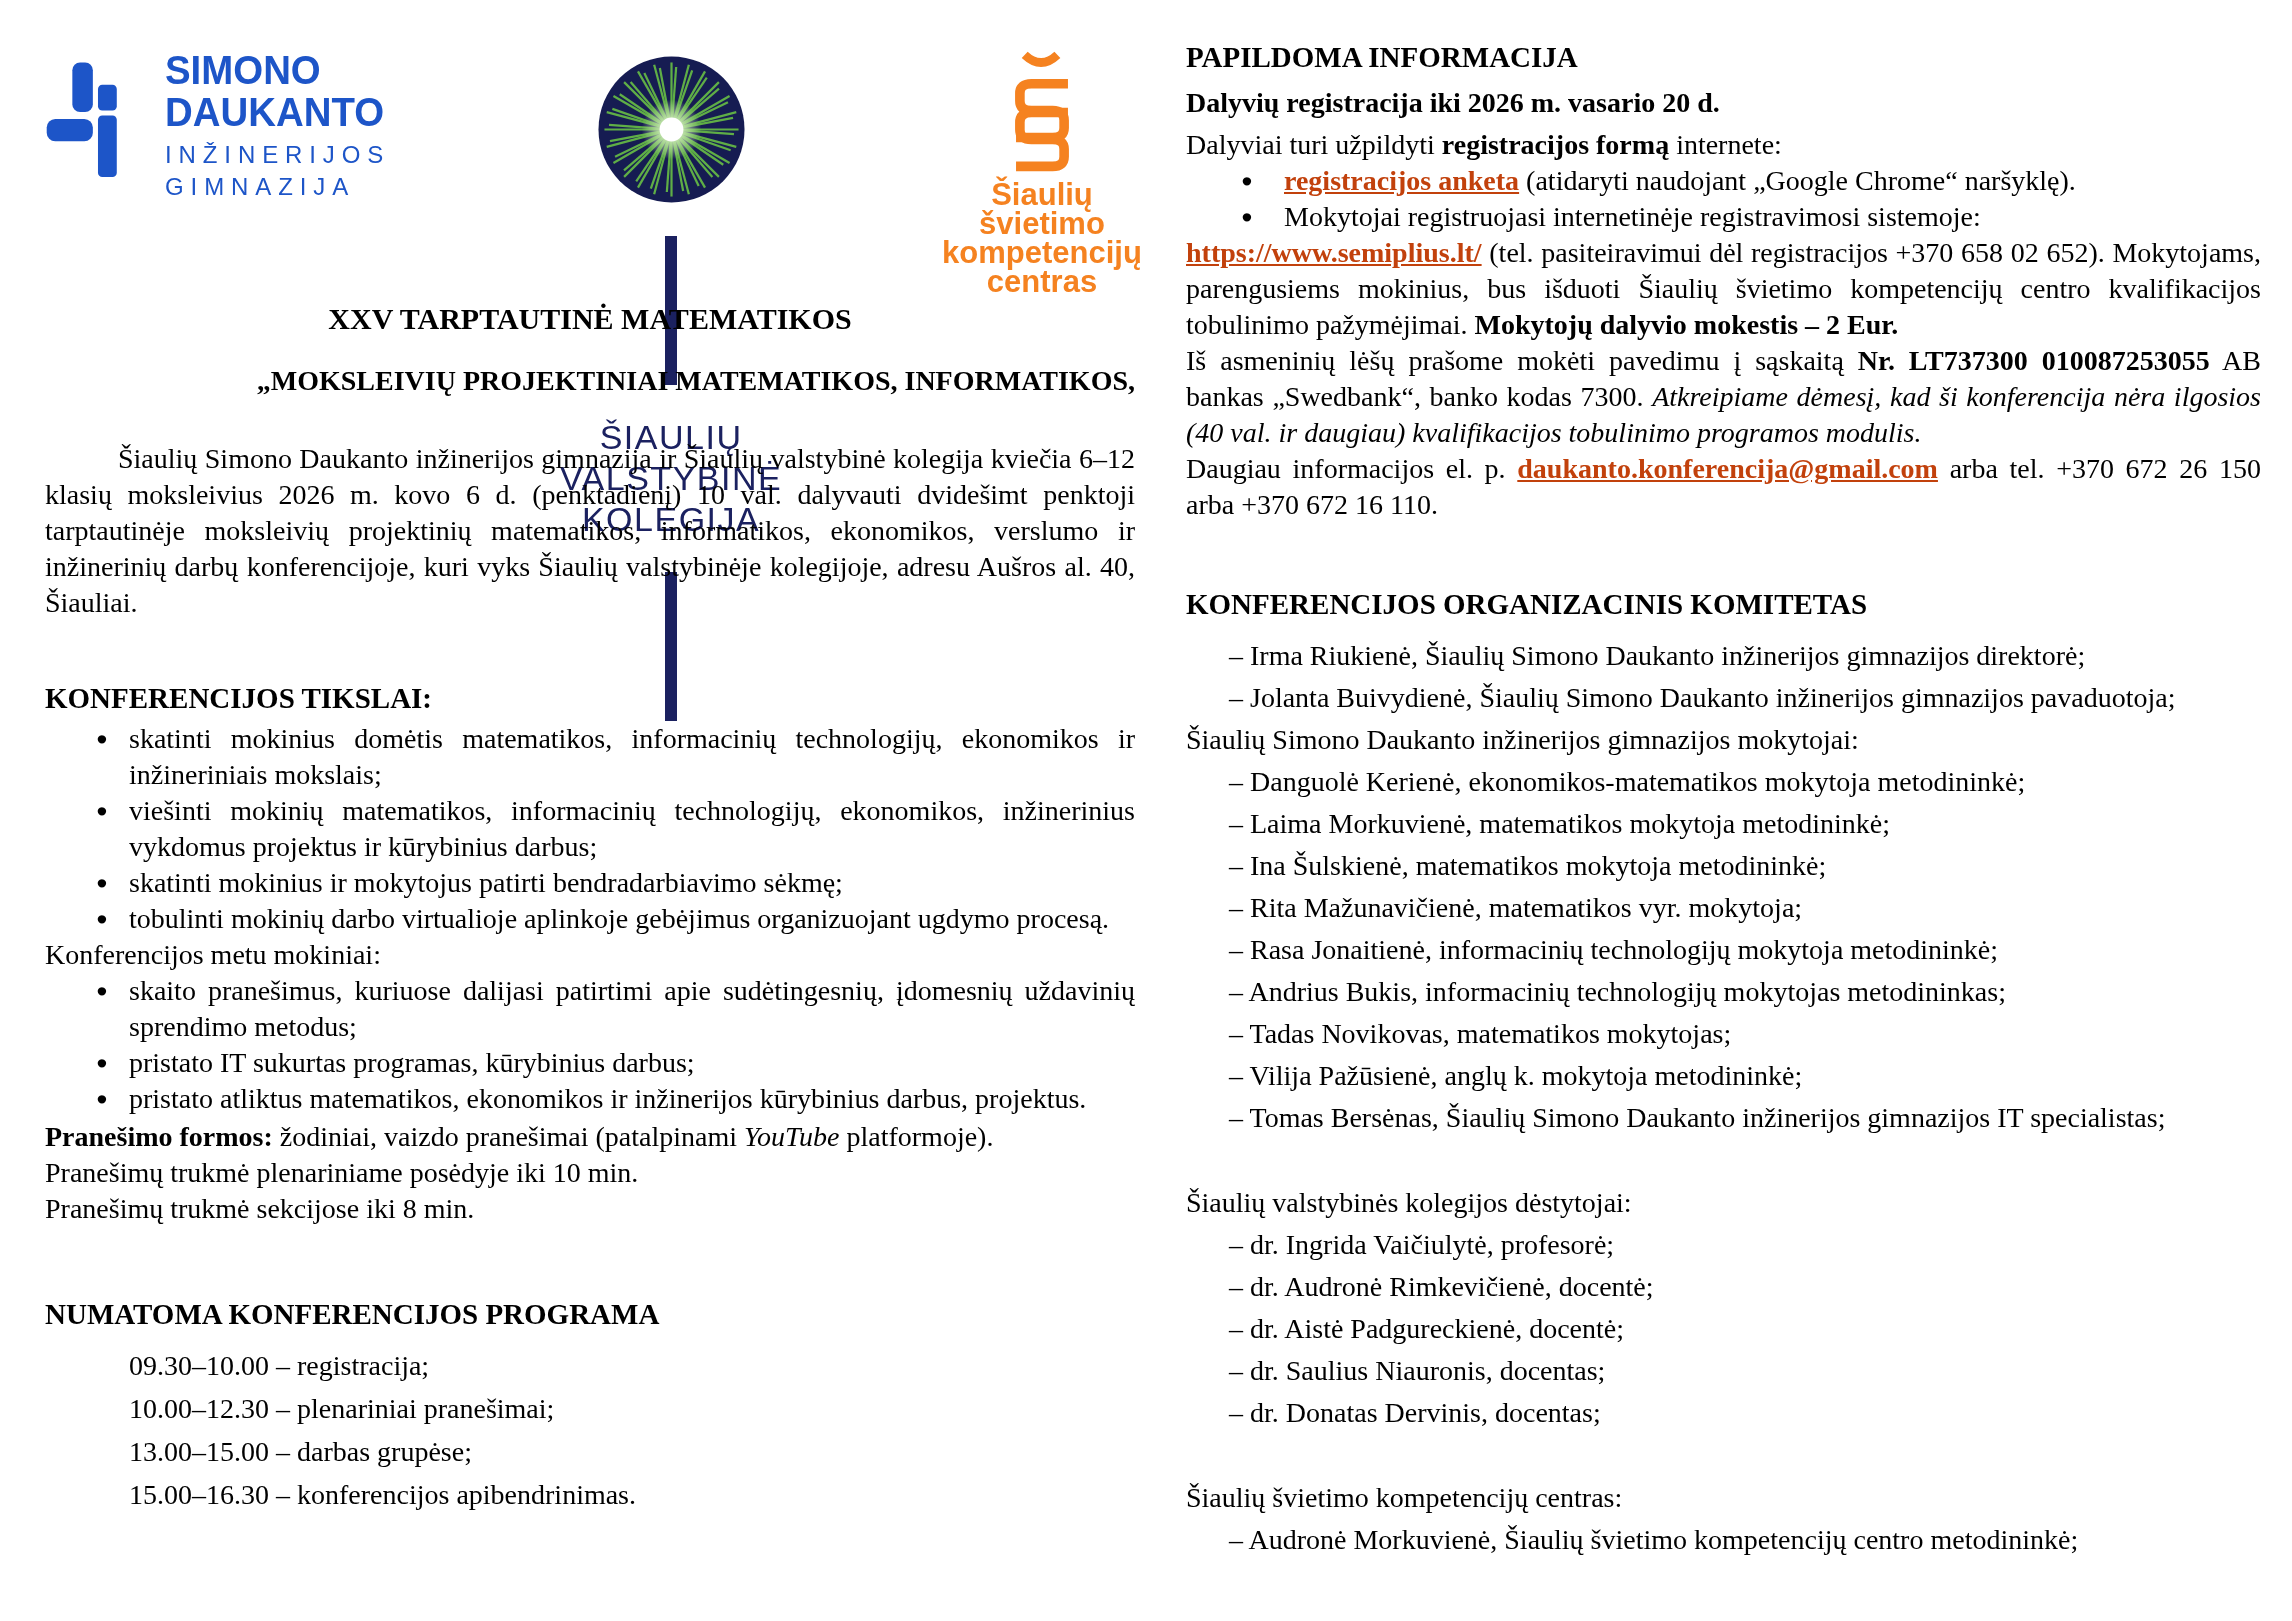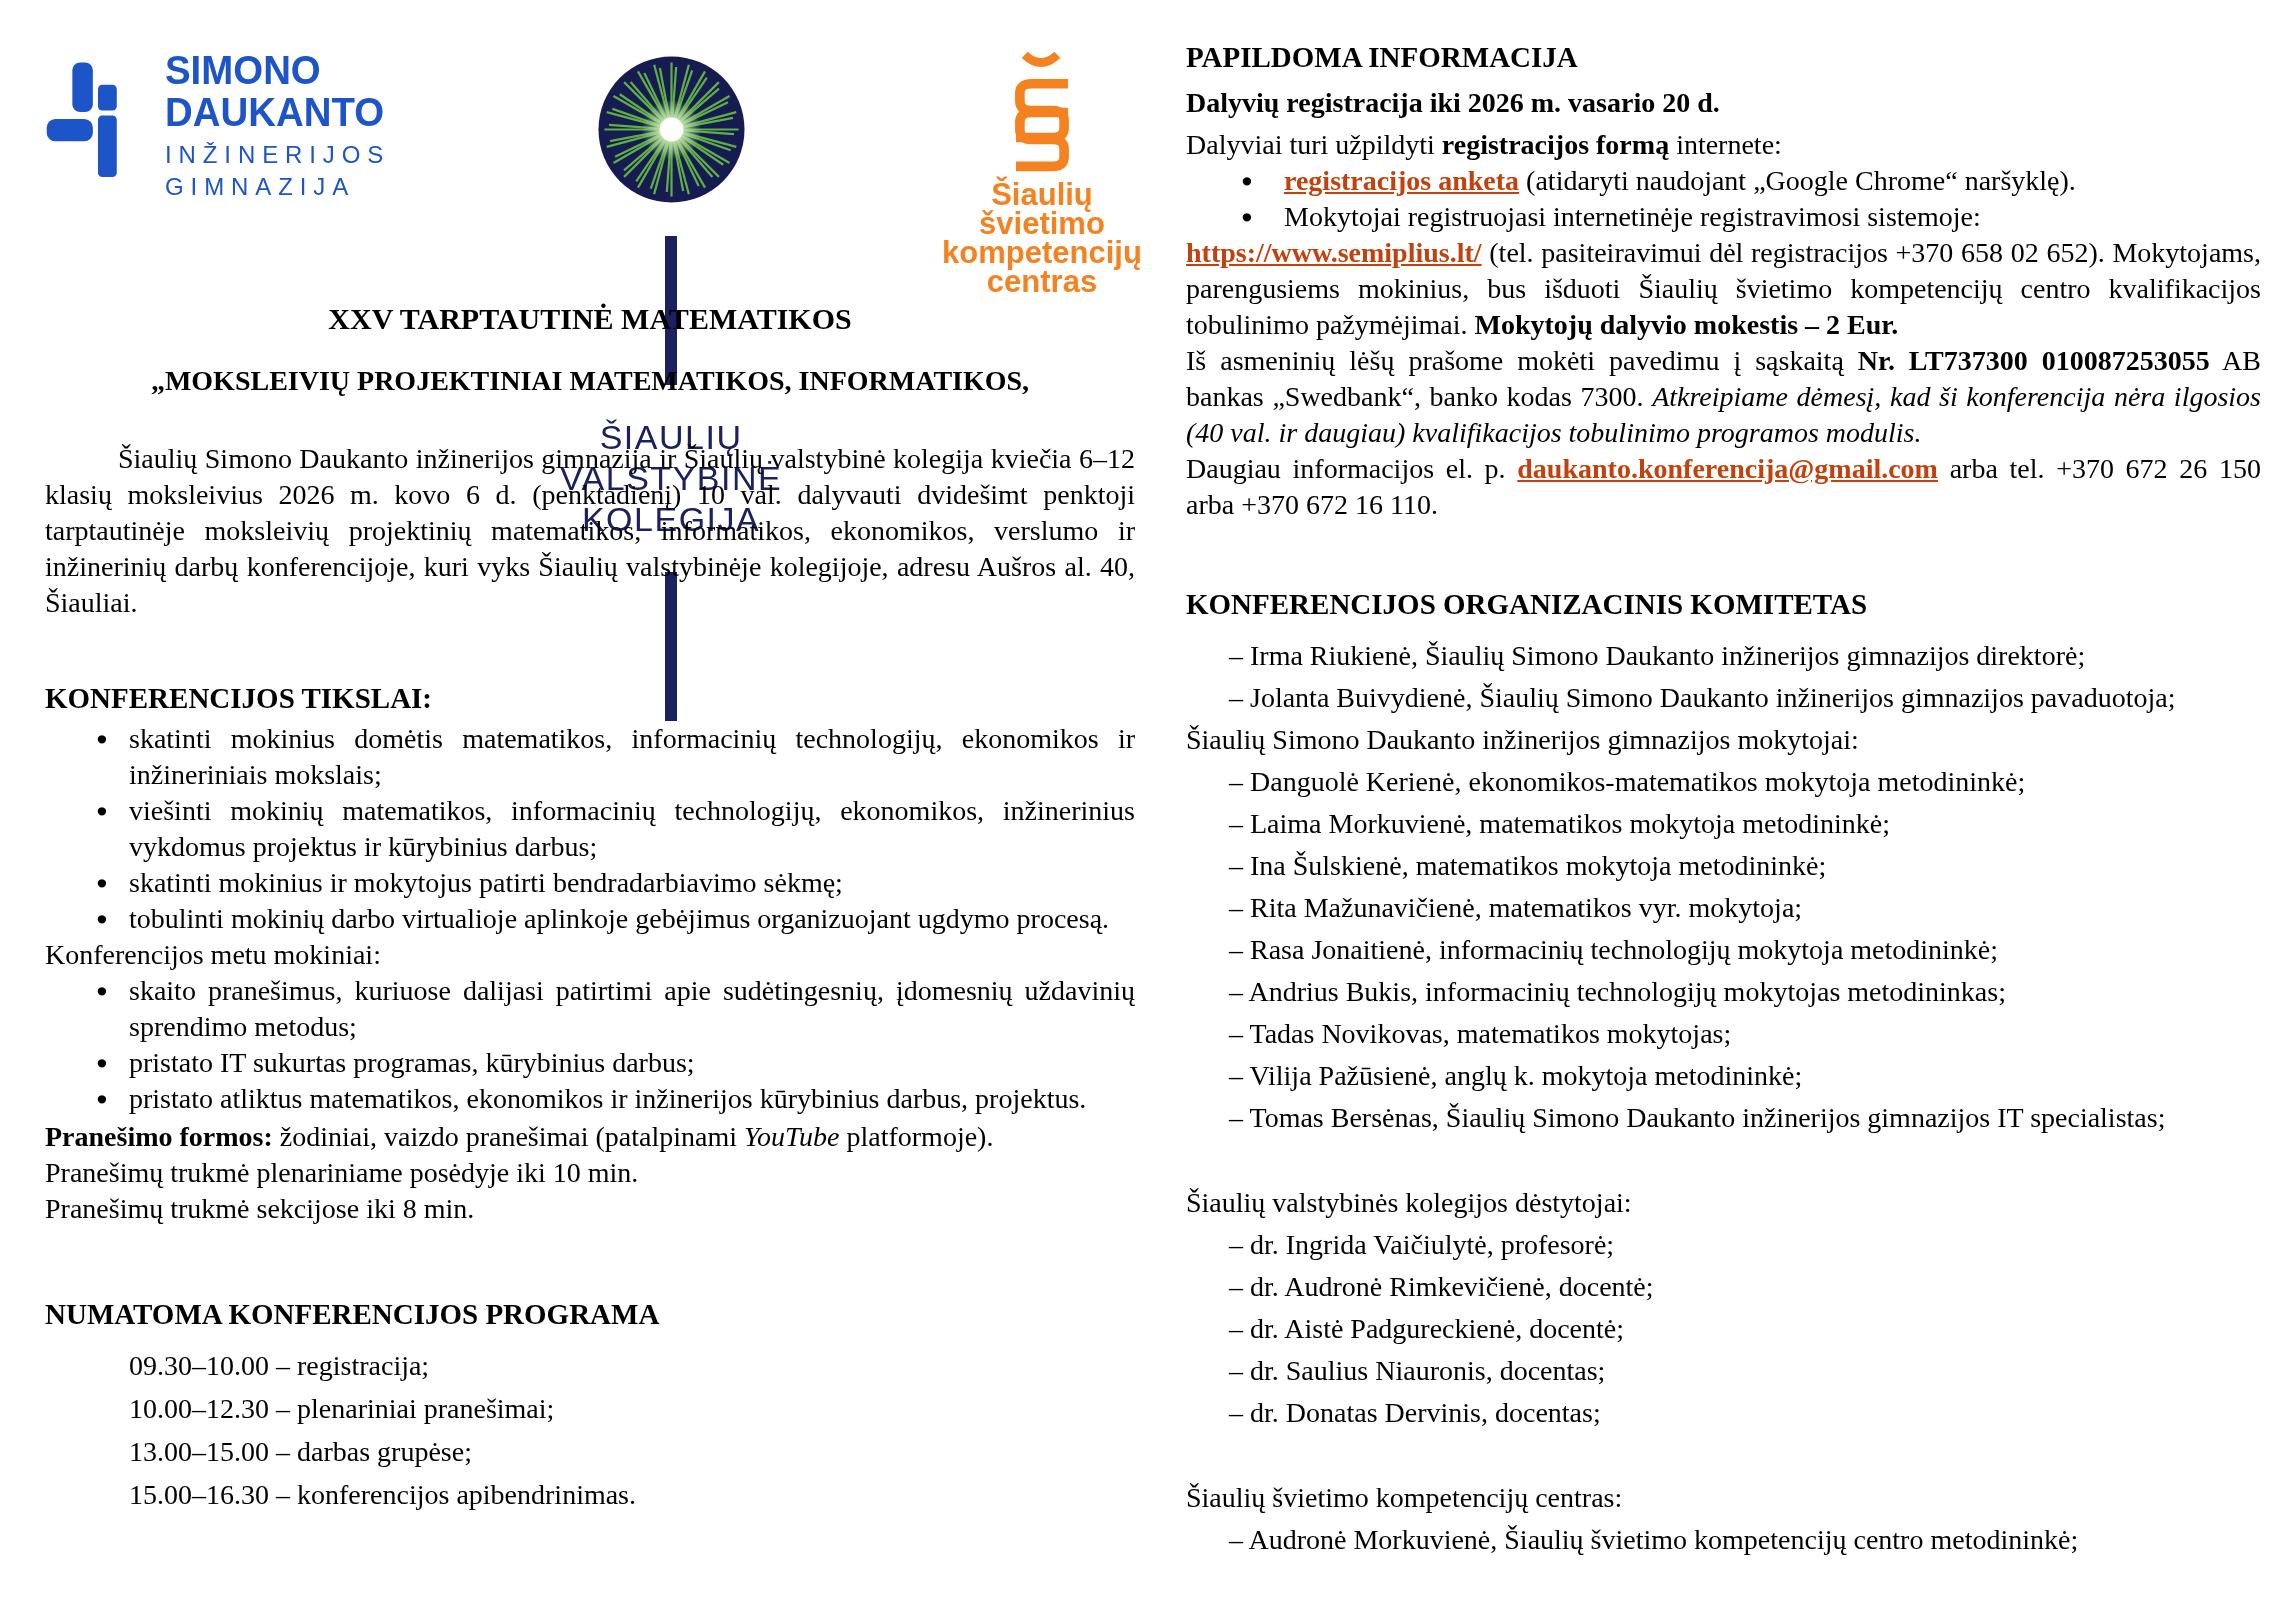--- a/index.html
+++ b/index.html
@@ -21,21 +21,21 @@
   .lg-d-txt{color:#1d55c8;}
   .lg-d-big{font-weight:bold;font-size:40px;line-height:42px;letter-spacing:0px;transform:scaleX(.96);transform-origin:left;}
   .lg-d-small{font-size:24px;line-height:32px;letter-spacing:6.9px;font-weight:400;}
   .lg-kolegija{display:flex;align-items:center;gap:32px;margin-top:15.7px;font-family:"Liberation Sans",sans-serif;flex-direction:column;}
   .lg-k-bar{width:12.7px;height:149px;background:#1b2160;}
   .lg-k-txt{color:#1b2160;font-size:34px;line-height:41px;text-align:center;letter-spacing:1.5px;font-weight:400;}
   .lg-centre{display:flex;flex-direction:column;align-items:center;margin-top:11.8px;width:186px;font-family:"Liberation Sans",sans-serif;}
   .lg-c-cap{color:#f58220;font-weight:bold;font-size:31px;line-height:29px;text-align:center;margin-top:3.9px;}
   
   .title{ text-align:center;font-weight:bold;font-size:30px;margin-bottom:23.5px;}
-  .subtitle{text-align:center;font-weight:bold;font-size:28px;line-height:39px;margin-bottom:41px;}
+  .subtitle{text-align:right;font-weight:bold;font-size:28px;line-height:39px;margin-bottom:41px;}
   .intro{text-indent:73px;margin-bottom:59px;}
   .goals-h{margin-bottom:5.9px;}
   .bullet{display:flex;}
   .bullet .dot{width:84px;flex:none;box-sizing:border-box;padding-left:51px;font-size:19.6px;}
   .bullet .btxt{flex:1;}
   .plain-line{margin:0;}
   .forms-block{margin-top:2px;}
   .prog-h{margin-top:69px;margin-bottom:11.8px;}
   .prog-line{padding-left:84px;line-height:43px;}
   

